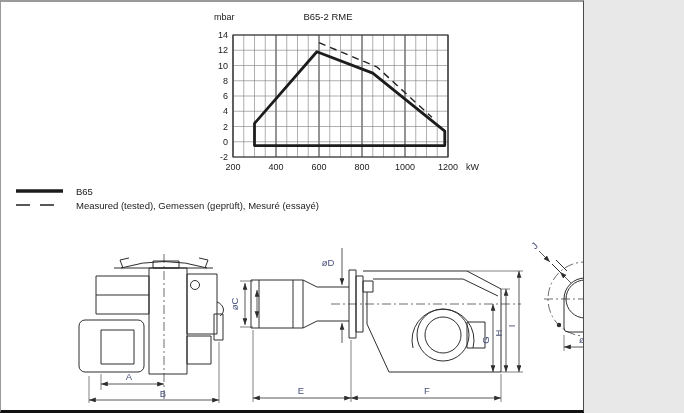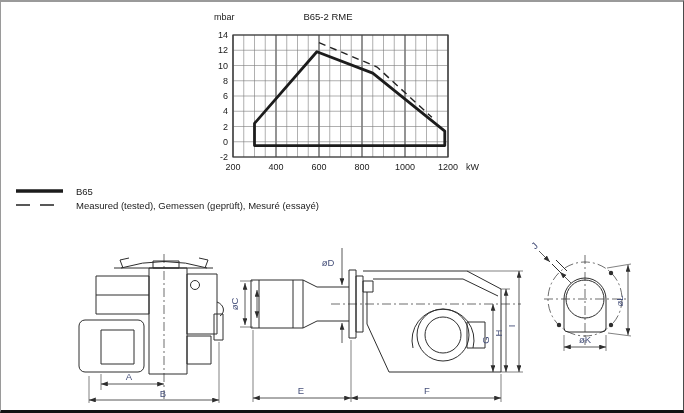--- a/index.html
+++ b/index.html
@@ -1,18 +1,18 @@
 <!DOCTYPE html>
 <html><head>
 <meta charset="utf-8">
 <style>
   html,body{margin:0;padding:0;background:#e8e8e8;}
   .page{
     position:relative;
-    width:684px;height:413px;
+    width:584px;height:413px;
     background:#ffffff;
     box-sizing:border-box;
     border-top:2px solid #9a9a9a;
     border-left:1px solid #9a9a9a;
     border-right:1px solid #4a4a4a;
     border-bottom:3px solid #111111;
     font-family:"Liberation Sans", sans-serif;
     overflow:hidden;
   }
   svg{position:absolute;inset:0;}

